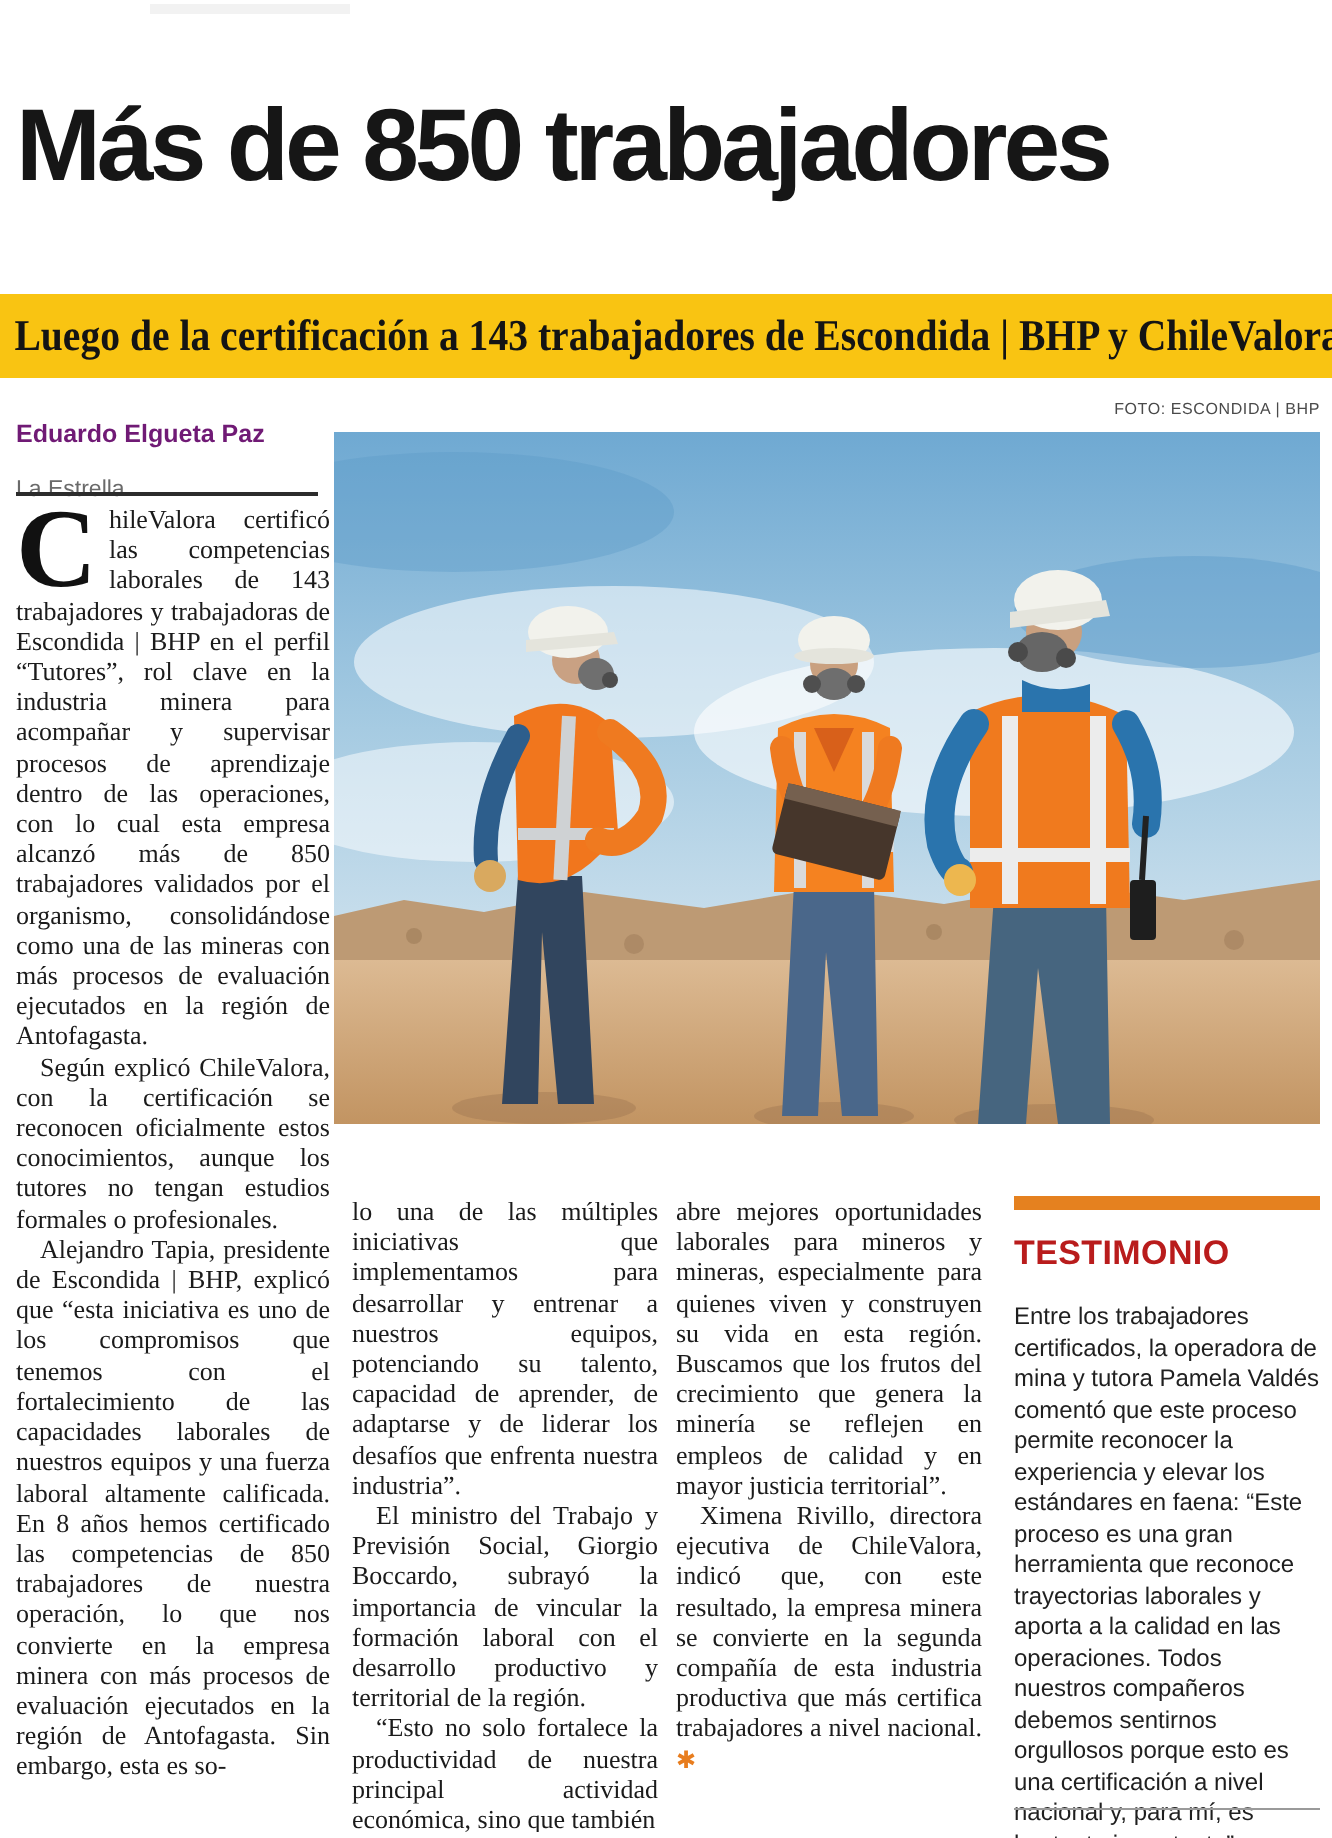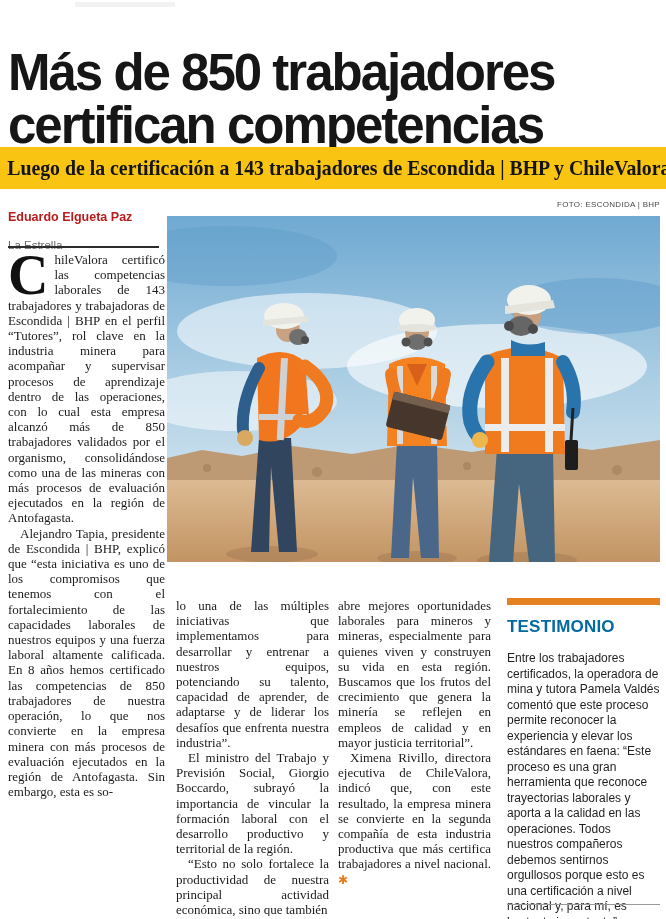--- a/index.html
+++ b/index.html
@@ -15,21 +15,21 @@
 
   
   .subhead-band{position:absolute;left:0;top:147px;width:666px;height:42px;
                 background:#f9c412;display:flex;align-items:center;}
   .subhead-text{font-family:"Liberation Serif",serif;font-weight:700;font-size:22px;
                 color:#141414;white-space:nowrap;padding-left:8px;
                 transform:scaleX(.9);transform-origin:left center;}
 
   
   .byline{position:absolute;left:8px;top:210px;font-family:"Liberation Sans",sans-serif;}
-  .byline .author{font-size:12.5px;font-weight:700;color:#b91c1c;}
+  .byline .author{font-size:12.5px;font-weight:700;color:#701a75;}
   .byline .pub{font-size:11.5px;color:#6a6a6a;margin-top:15px;}
   .photo-credit{position:absolute;right:6px;top:200px;font-family:Liberation Sans, sans-serif;
                 font-size:8px;color:#4a4a4a;letter-spacing:.3px;}
 
   
   .photo{position:absolute;left:167px;top:216px;width:493px;height:346px;overflow:hidden;}
   .photo svg{display:block;width:100%;height:100%;}
   .caption{position:absolute;left:167px;top:568px;width:493px;
            font-family:"Liberation Sans",sans-serif;font-size:9.8px;color:#3a3a3a;
            letter-spacing:.2px;}
@@ -44,34 +44,33 @@
   #col2{left:176px;top:598px;width:153px;height:318px;}
   #col3{left:338px;top:598px;width:153px;height:318px;}
   .dropcap{float:left;font-family:"Liberation Serif",serif;font-weight:900;
            font-size:56px;line-height:44px;padding:1px 6px 0 0;color:#111;}
   .endmark{color:#e87d1e;font-size:12px;}
 
   
   .testimonio{position:absolute;left:507px;top:598px;width:153px;height:318px;
               font-family:"Liberation Sans",sans-serif;}
   .testimonio .bar{width:153px;height:7px;background:#e5811f;}
-  .testimonio h2{margin:12px 0 0 0;font-size:17px;font-weight:700;color:#0369a1;
+  .testimonio h2{margin:12px 0 0 0;font-size:17px;font-weight:700;color:#b91c1c;
                  letter-spacing:.2px;}
   .testimonio .ttext{margin-top:14px;font-size:12px;line-height:15.5px;color:#1f1f1f;}
   .testimonio .brule{position:absolute;left:0;top:306px;width:153px;height:1px;background:#9a9a9a;}
 </style>
 </head>
 <body>
 
 <div id="page">
 
   <div class="artifact"></div>
 
   <h1 class="headline"><span>Más de 850 trabajadores</span><br>
-    <span>certifican competencias</span>
   </h1>
 
   <div class="subhead-band">
     <div class="subhead-text">Luego de la certificación a 143 trabajadores de Escondida | BHP y ChileValora.</div>
   </div>
 
   <div class="byline">
     <div class="author">Eduardo Elgueta Paz</div>
     <div class="pub">La Estrella</div>
   </div>
@@ -164,20 +163,21 @@
         <path d="M344,124 Q360,132 378,126 L378,140 L344,140 Z" fill="#2a74ad"></path>
       </g>
     </svg>
   </div>
 
 
   <div class="colrule"></div>
 
   <div class="col" id="col1">
     <p><span class="dropcap">C</span><span>hileValora certificó las competencias laborales de 143 trabajadores y trabajadoras de Escondida | BHP en el perfil “Tutores”, rol clave en la industria minera para acompañar y supervisar procesos de aprendizaje dentro de las operaciones, con lo cual esta empresa alcanzó más de 850 trabajadores validados por el organismo, consolidándose como una de las mineras con más procesos de evaluación ejecutados en la región de Antofagasta.</span></p>
+    <p class="ind">Según explicó ChileValora, con la certificación se reconocen oficialmente estos conocimientos, aunque los tutores no tengan estudios formales o profesionales.</p>
     <p class="ind">Alejandro Tapia, presidente de Escondida | BHP, explicó que “esta iniciativa es uno de los compromisos que tenemos con el fortalecimiento de las capacidades laborales de nuestros equipos y una fuerza laboral altamente calificada. En 8 años hemos certificado las competencias de 850 trabajadores de nuestra operación, lo que nos convierte en la empresa minera con más procesos de evaluación ejecutados en la región de Antofagasta. Sin embargo, esta es so-</p>
   </div>
 
   <div class="col" id="col3">
     <p>abre mejores oportunidades laborales para mineros y mineras, especialmente para quienes viven y construyen su vida en esta región. Buscamos que los frutos del crecimiento que genera la minería se reflejen en empleos de calidad y en mayor justicia territorial”.</p>
     <p class="ind"><span>Ximena Rivillo, directora ejecutiva de ChileValora, indicó que, con este resultado, la empresa minera se convierte en la segunda compañía de esta industria productiva que más certifica trabajadores a nivel nacional.</span>
       <span class="endmark">✱</span></p>
   </div>
 
   <div class="col" id="col2">

